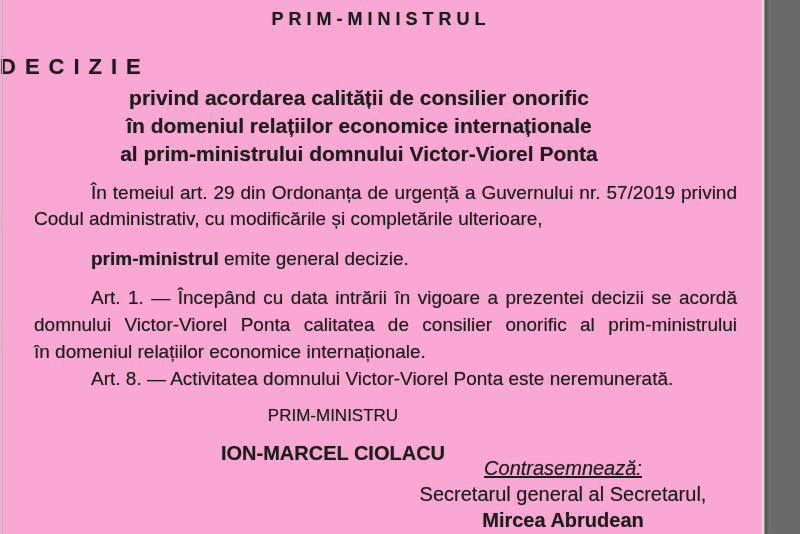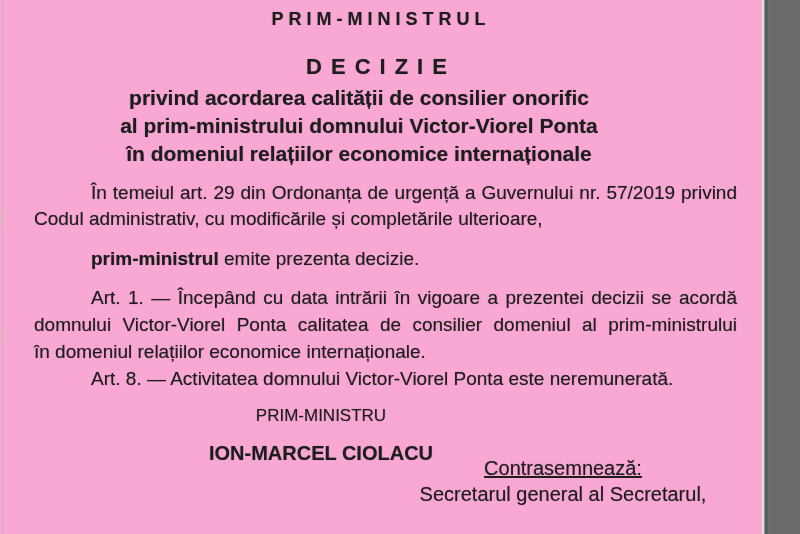--- a/index.html
+++ b/index.html
@@ -31,91 +31,92 @@
       #ededed 0px, #cccccc 2px, #5a5a5a 3px, #5a5a5a 5px,
       #707070 7px, #6a6a6a 10px, #6a6a6a 100%);
   }
   .doc-header {
     position: absolute; top: 9px; left: 0; width: 762px;
     text-align: center; font-weight: bold; font-size: 18px;
     letter-spacing: 5px;
   }
   .doc-type {
     position: absolute; top: 54px; left: 0; width: 762px;
-    text-align: center; font-weight: bold; font-size: 22px;
+    font-weight: bold; font-size: 22px;
     letter-spacing: 9px;
   }
   .doc-title {
     position: absolute; top: 84px; left: 0; width: 718px;
     text-align: center; font-weight: bold; font-size: 21px;
     line-height: 28px;
   }
   .body-block {
     position: absolute; left: 34px; width: 703px;
     font-size: 19px; line-height: 26px;
   }
   #preamble   { top: 180px; }
   #enactment  { top: 246px; }
   #articles   { top: 284px; line-height: 27px; }
   .jline { text-align: justify; text-align-last: justify; }
   .indent { padding-left: 57px; }
   .bold { font-weight: bold; }
   .signature {
-    position: absolute; top: 406px; left: 0; width: 642px;
+    position: absolute; top: 406px; left: 12px; width: 642px;
     text-align: center;
   }
   .signature .role { font-size: 17px; line-height: 20px; }
   .signature .name { font-size: 20px; font-weight: bold; line-height: 24px; margin-top: 15px; }
   .countersign {
     position: absolute; top: 455px; left: 380px; width: 366px;
     text-align: center; font-size: 20px; line-height: 26px;
   }
-  .countersign .label { text-decoration: underline; }
+  .countersign .label { text-decoration: underline; font-style: italic; }
   .countersign .name { font-weight: bold; }
 </style>
 </head>
 <body>
 
 <div id="screen">
   <div class="paper">
 
     <div class="doc-header">PRIM-MINISTRUL</div>
 
     <div class="doc-type">DECIZIE</div>
 
     <div class="doc-title">
       <div>privind acordarea calității de consilier onorific</div>
+      <div>în domeniul relațiilor economice internaționale</div>
       <div>al prim-ministrului domnului Victor-Viorel Ponta</div>
-      <div>în domeniul relațiilor economice internaționale</div>
     </div>
 
     <div id="preamble" class="body-block">
       <div class="jline indent">În temeiul art. 29 din Ordonanța de urgență a Guvernului nr. 57/2019 privind</div>
       <div>Codul administrativ, cu modificările și completările ulterioare,</div>
     </div>
 
     <div id="enactment" class="body-block indent">
-      <span class="bold">prim-ministrul</span><span> emite prezenta decizie.</span>
+      <span class="bold">prim-ministrul</span><span> emite general decizie.</span>
     </div>
 
     <div id="articles" class="body-block">
       <div class="jline indent">Art. 1. — Începând cu data intrării în vigoare a prezentei decizii se acordă</div>
-      <div class="jline">domnului Victor-Viorel Ponta calitatea de consilier domeniul al prim-ministrului</div>
+      <div class="jline">domnului Victor-Viorel Ponta calitatea de consilier onorific al prim-ministrului</div>
       <div>în domeniul relațiilor economice internaționale.</div>
       <div class="indent">Art. 8. — Activitatea domnului Victor-Viorel Ponta este neremunerată.</div>
     </div>
 
     <div class="signature">
       <div class="role">PRIM-MINISTRU</div>
       <div class="name">ION-MARCEL CIOLACU</div>
     </div>
 
     <div class="countersign">
       <div class="label">Contrasemnează:</div>
       <div class="role">Secretarul general al Secretarul,</div>
+      <div class="name">Mircea Abrudean</div>
     </div>
 
     <div class="left-edge-line"></div>
     <div class="scan-artifact" style="top: 210px;"></div>
     <div class="scan-artifact" style="top: 328px;"></div>
   </div>
 
   <div class="side-bar"></div>
 </div>
 

